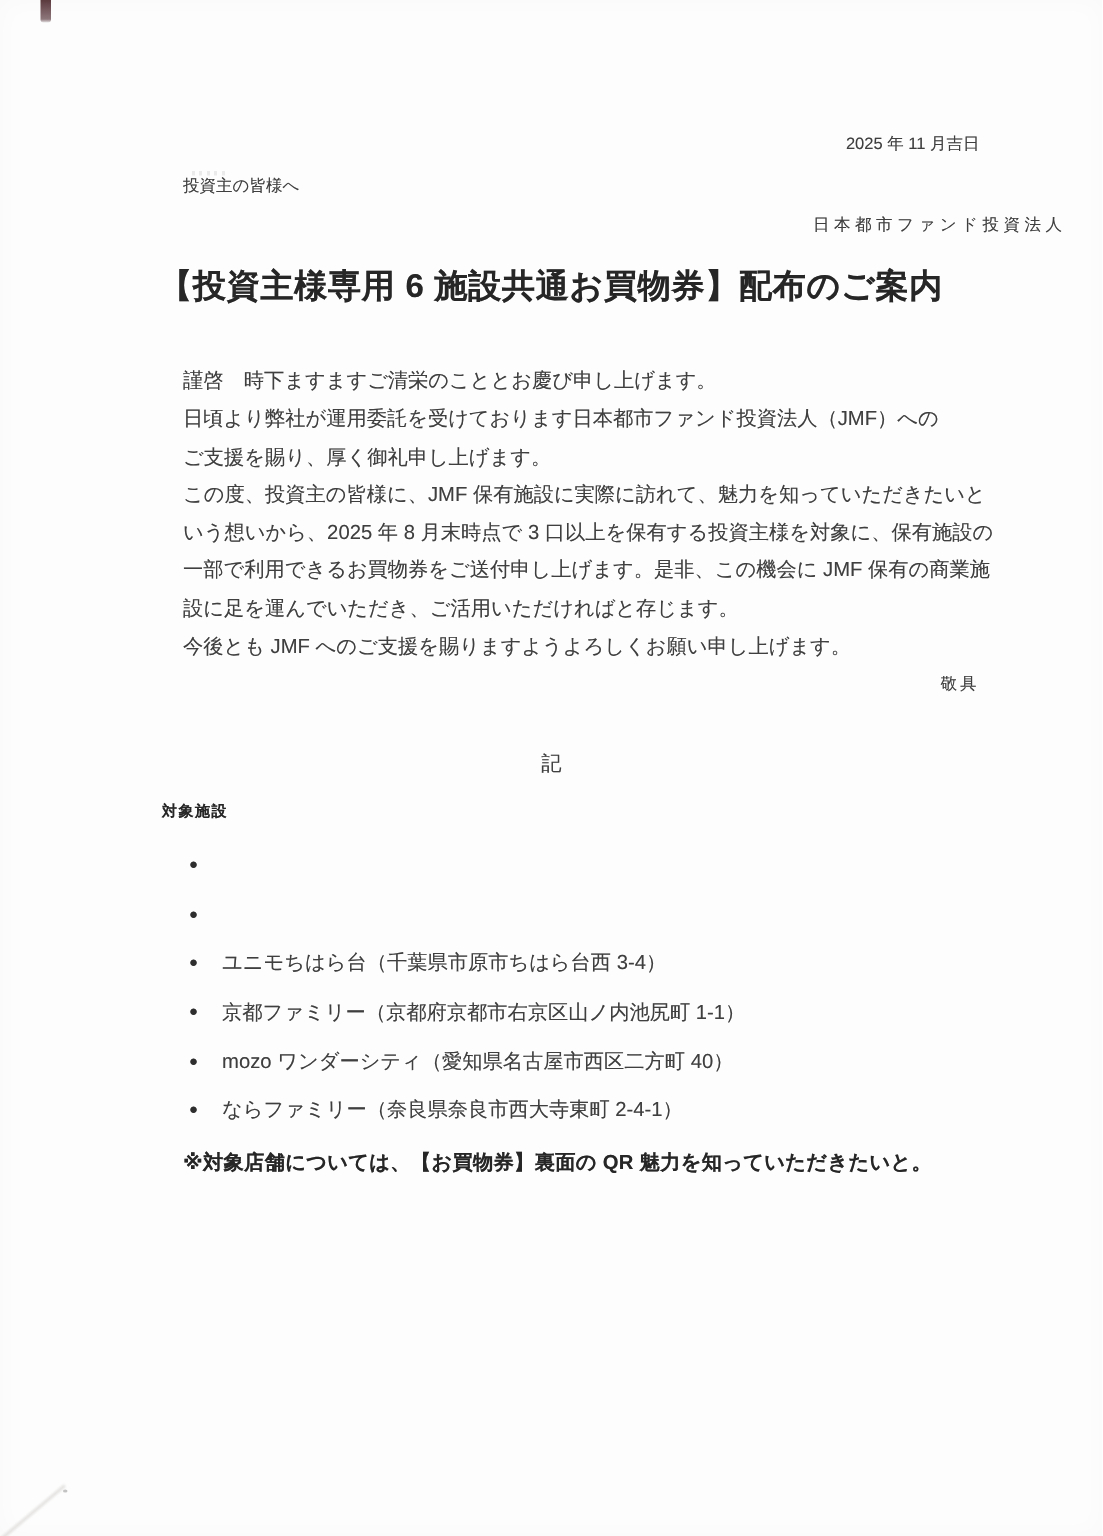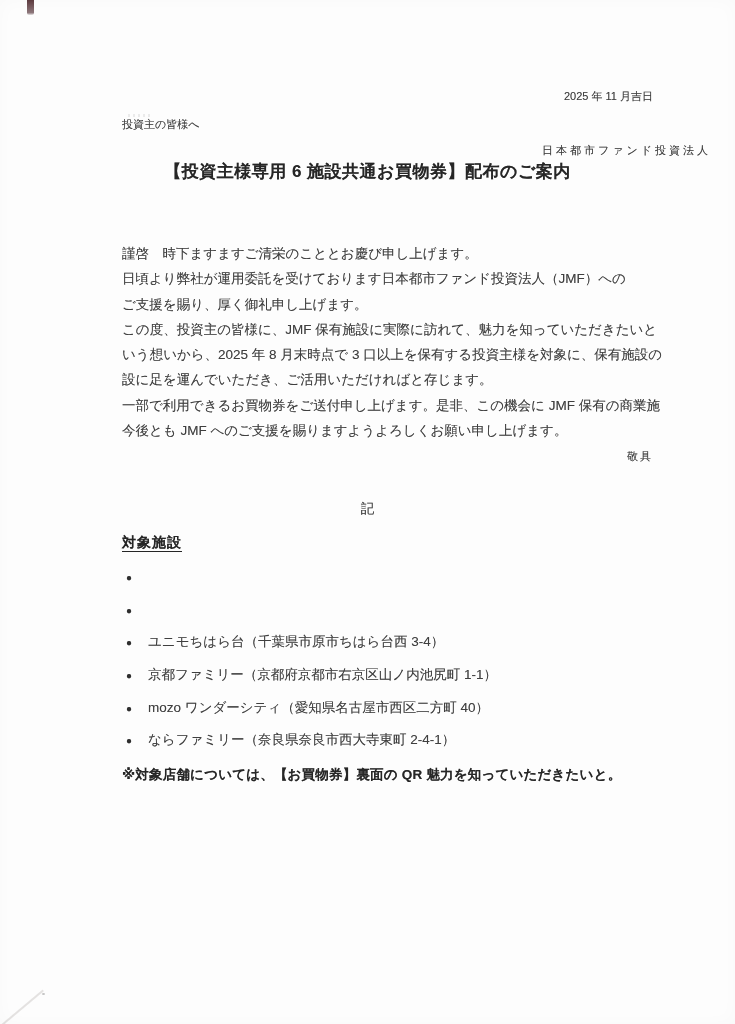--- a/index.html
+++ b/index.html
@@ -65,26 +65,26 @@
     line-height: 15px;
     white-space: nowrap;
     text-shadow: 0 0 0.4px rgba(80,80,80,0.45);
   }
   .date     { top: 89px;  right: 82px; }
   .addressee{ top: 117px; left: 122px; }
   .sender   { top: 143px; right: 24px; letter-spacing: 3px; }
 
   .title {
     position: absolute;
-    top: 160px;
+    top: 176px;
     left: 0;
     width: 100%;
     margin: 0;
     text-align: center;
-    font-size: 17px;
+    font-size: 22px;
     font-weight: 700;
     color: var(--heading-text, #262626);
     letter-spacing: 0.5px;
     white-space: nowrap;
     text-shadow: 0 0 0.4px rgba(40,40,40,0.5);
   }
 
   .body-block {
     position: absolute;
     top: 245px;
@@ -107,25 +107,24 @@
     left: 0;
     width: 100%;
     text-align: center;
     font-size: 13.5px;
     text-shadow: 0 0 0.4px rgba(80,80,80,0.45);
   }
 
   .section-heading {
     position: absolute;
     top: 534px;
-    left: 122px;
-    font-size: 14px;
+    left: 108px;
+    font-size: 10px;
     font-weight: 700;
     color: var(--heading-text, #262626);
-    text-decoration: underline;
     text-decoration-thickness: 1.4px;
     text-underline-offset: 3.5px;
     letter-spacing: 1px;
     text-shadow: 0 0 0.4px rgba(40,40,40,0.5);
   }
 
   ul.facilities {
     position: absolute;
     top: 561px;
     left: 126px;
@@ -174,22 +173,22 @@
   <div class="txt sender">日本都市ファンド投資法人</div>
 
   <h1 class="title">【投資主様専用 6 施設共通お買物券】配布のご案内</h1>
 
   <div class="body-block">
     <div class="line">謹啓　時下ますますご清栄のこととお慶び申し上げます。</div>
     <div class="line">日頃より弊社が運用委託を受けております日本都市ファンド投資法人（JMF）への</div>
     <div class="line">ご支援を賜り、厚く御礼申し上げます。</div>
     <div class="line">この度、投資主の皆様に、JMF 保有施設に実際に訪れて、魅力を知っていただきたいと</div>
     <div class="line">いう想いから、2025 年 8 月末時点で 3 口以上を保有する投資主様を対象に、保有施設の</div>
+    <div class="line">一部で利用できるお買物券をご送付申し上げます。是非、この機会に JMF 保有の商業施</div>
     <div class="line">設に足を運んでいただき、ご活用いただければと存じます。</div>
-    <div class="line">一部で利用できるお買物券をご送付申し上げます。是非、この機会に JMF 保有の商業施</div>
     <div class="line">今後とも JMF へのご支援を賜りますようよろしくお願い申し上げます。</div>
   </div>
 
   <div class="txt closing">敬具</div>
 
   <div class="record">記</div>
 
   <div class="section-heading">対象施設</div>
 
   <ul class="facilities">

